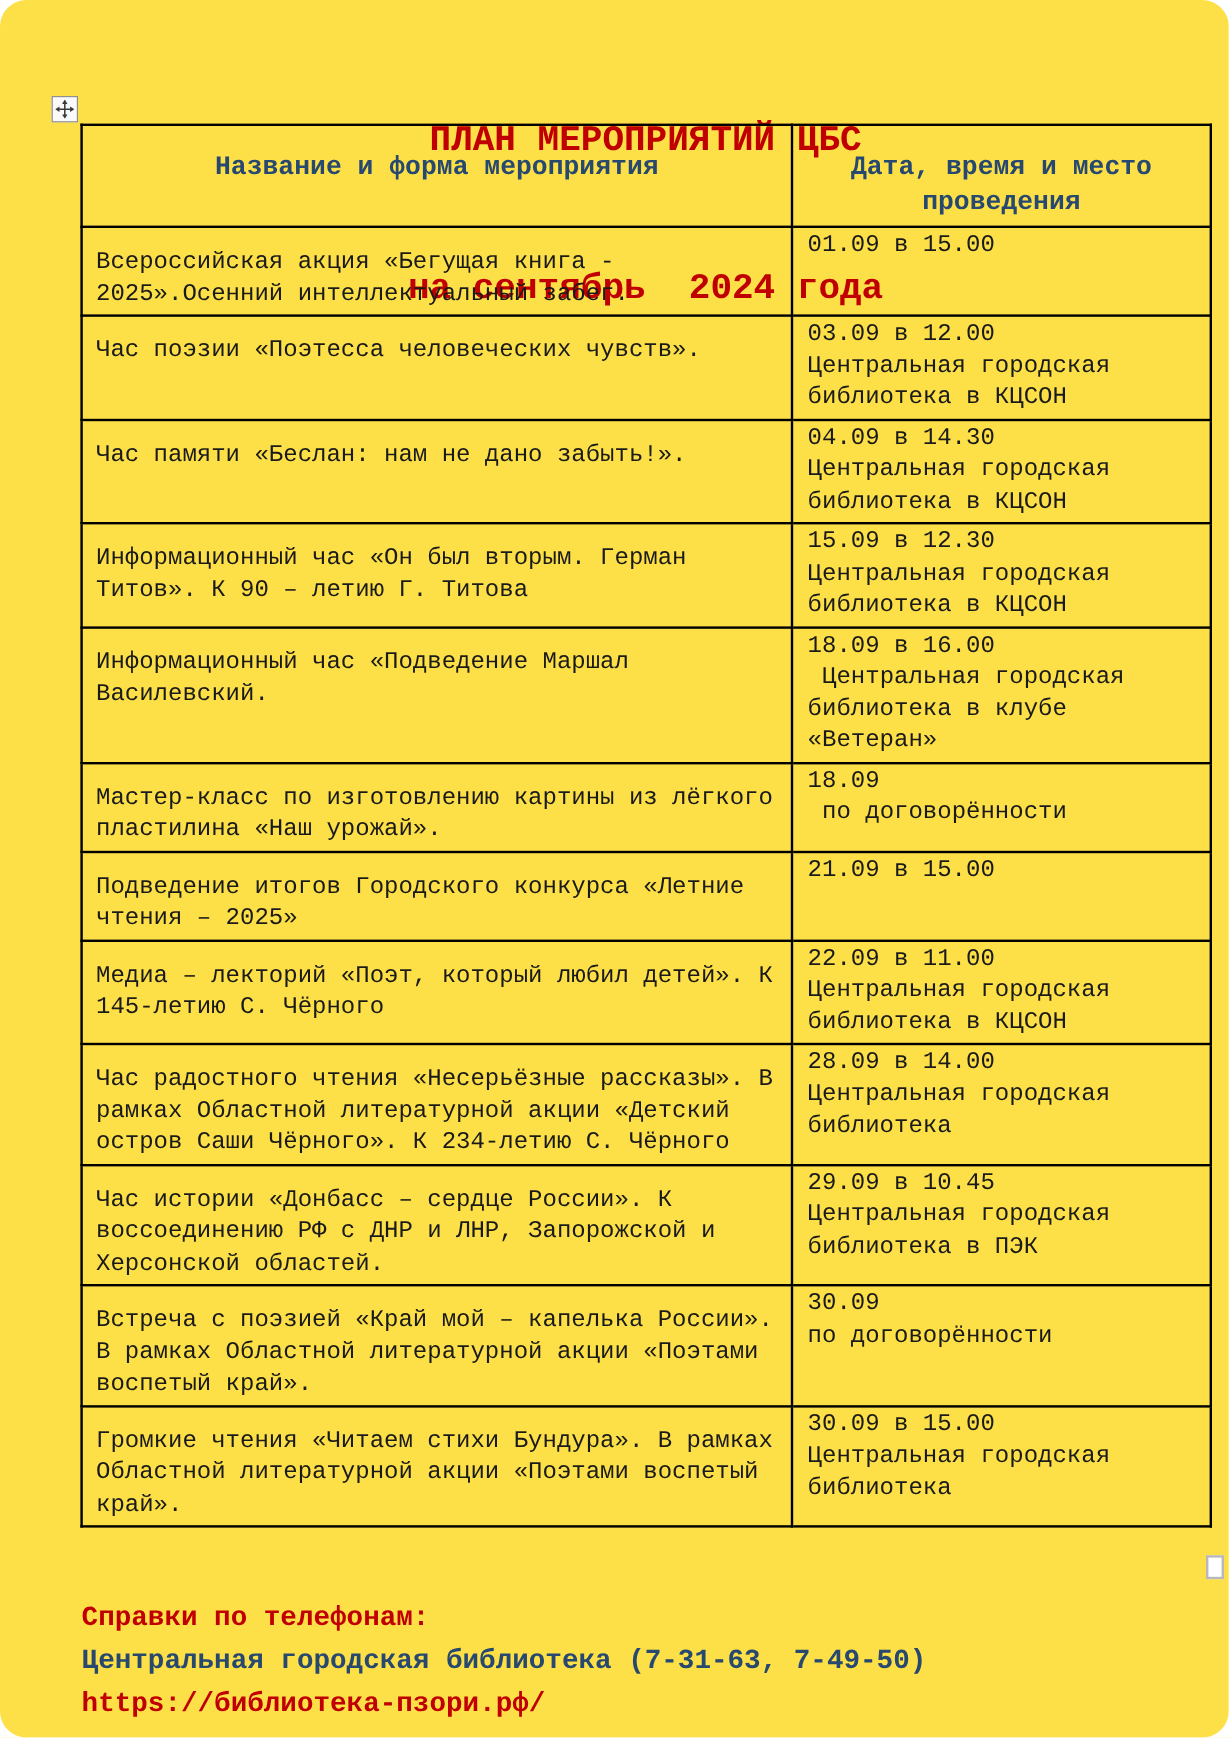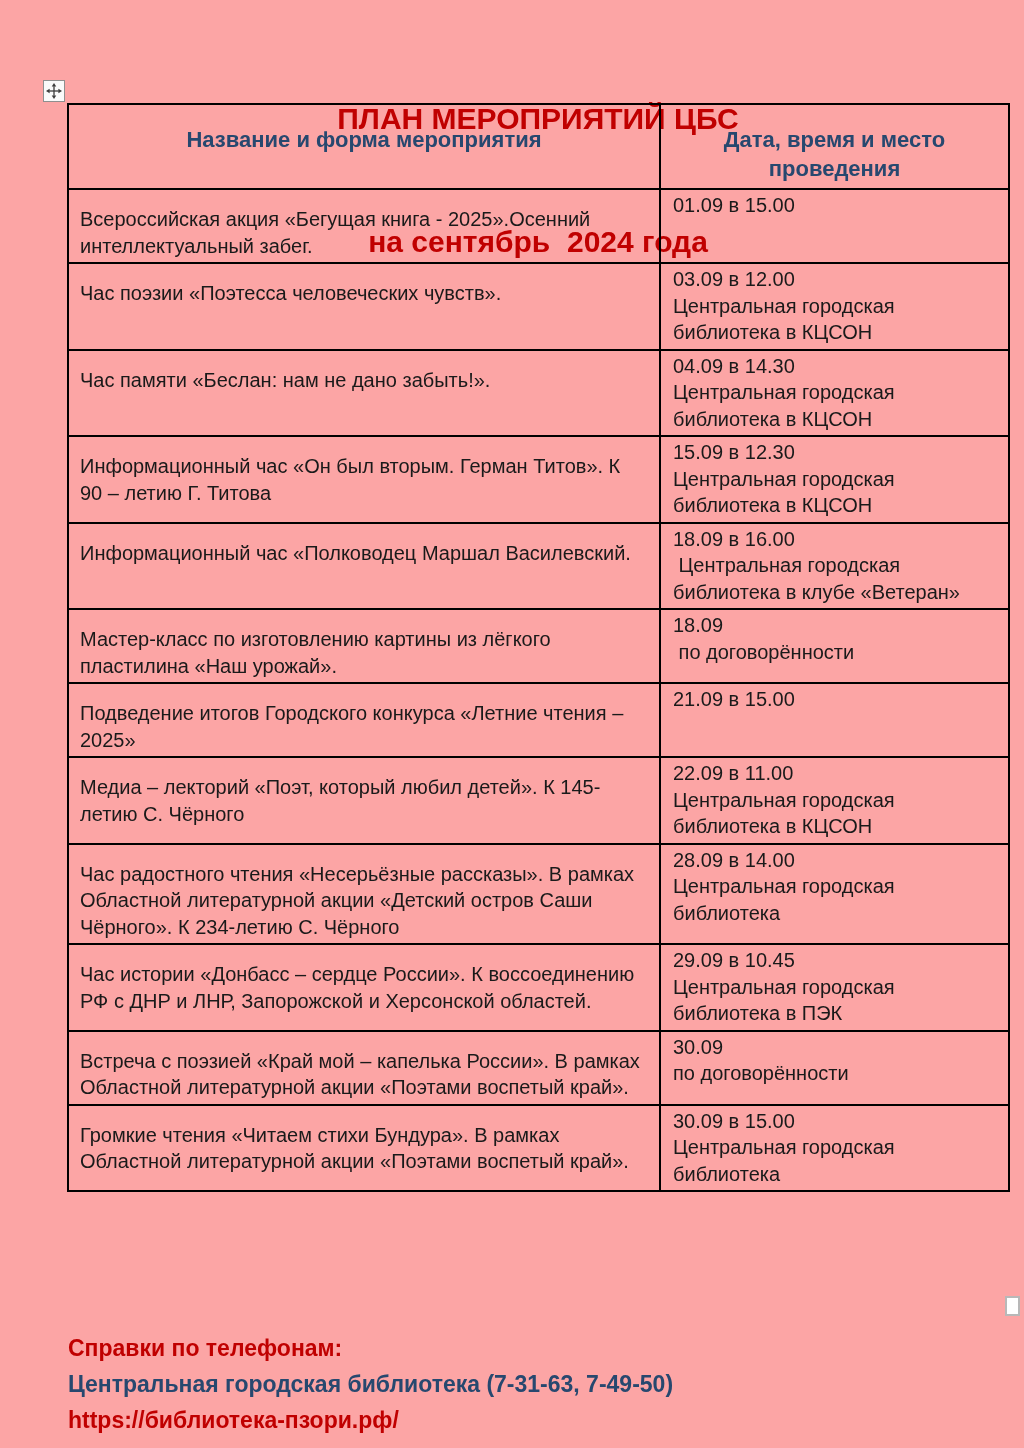--- a/index.html
+++ b/index.html
@@ -4,24 +4,25 @@
 <style>
   html, body {
     margin: 0;
     padding: 0;
     background: #ffffff;
   }
   .doc {
     position: relative;
     width: 1024px;
     height: 1448px;
-    background: #fca5a5;
-    font-family: Liberation Sans, sans-serif;
+    background: #fde047;
+    font-family: Liberation Mono, monospace;
     color: #1a1a1a;
     overflow: hidden;
+    border-radius: 22px;
   }
 
   
   .title-block {
     position: absolute;
     left: 68px;
     top: 16px;
     width: 940px;
     text-align: center;
     color: #c00000;
@@ -168,21 +169,21 @@
     </tr>
 
 
     <tr>
       <td class="c1">Информационный час «Он был вторым. Герман Титов». К 90 – летию Г. Титова</td>
       <td class="c2">15.09 в 12.30
 Центральная городская библиотека в КЦСОН</td>
     </tr>
 
     <tr>
-      <td class="c1">Информационный час «Полководец Маршал Василевский.</td>
+      <td class="c1">Информационный час «Подведение Маршал Василевский.</td>
       <td class="c2">18.09 в 16.00
  Центральная городская библиотека в клубе «Ветеран»</td>
     </tr>
 
     <tr>
       <td class="c1">Мастер-класс по изготовлению картины из лёгкого пластилина «Наш урожай».</td>
       <td class="c2">18.09
  по договорённости</td>
     </tr>
 

